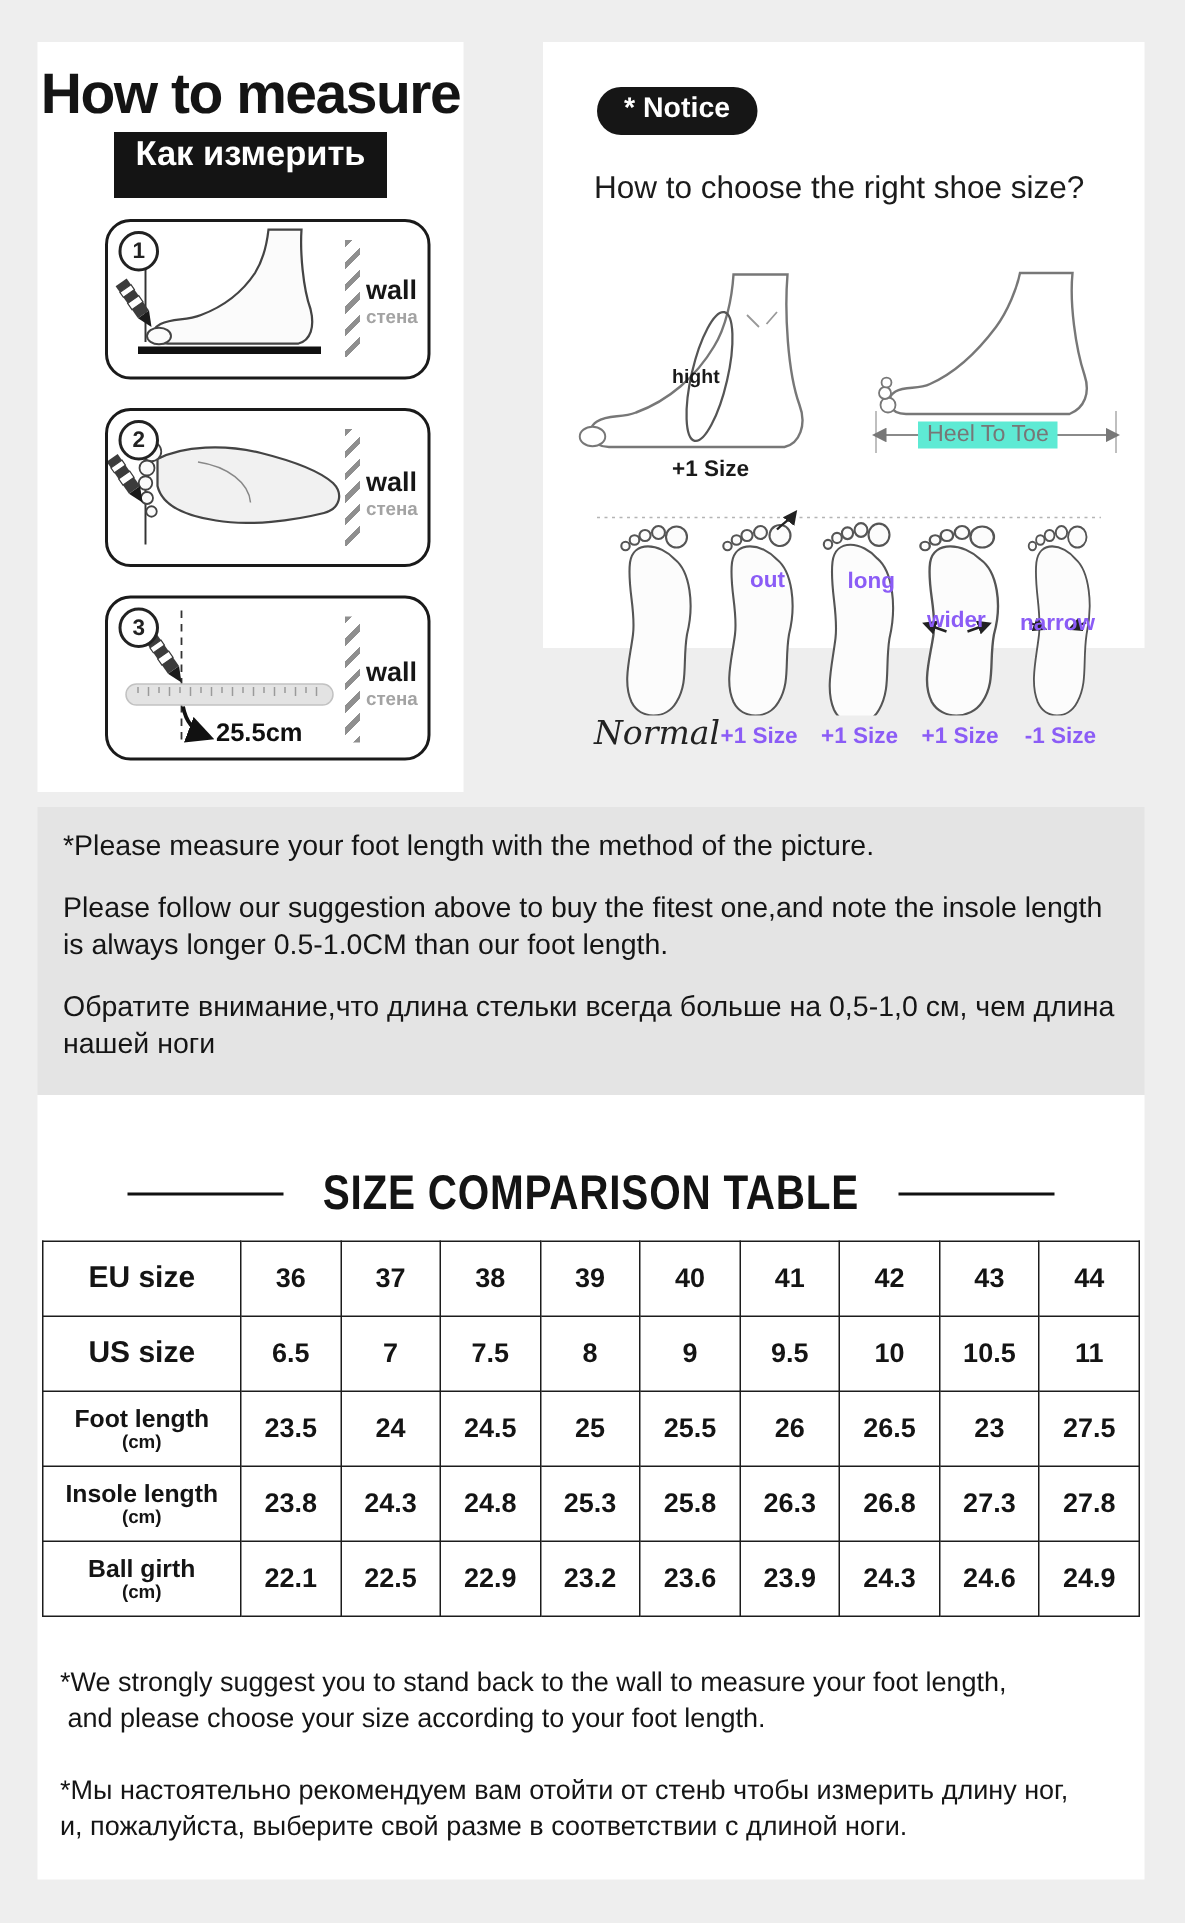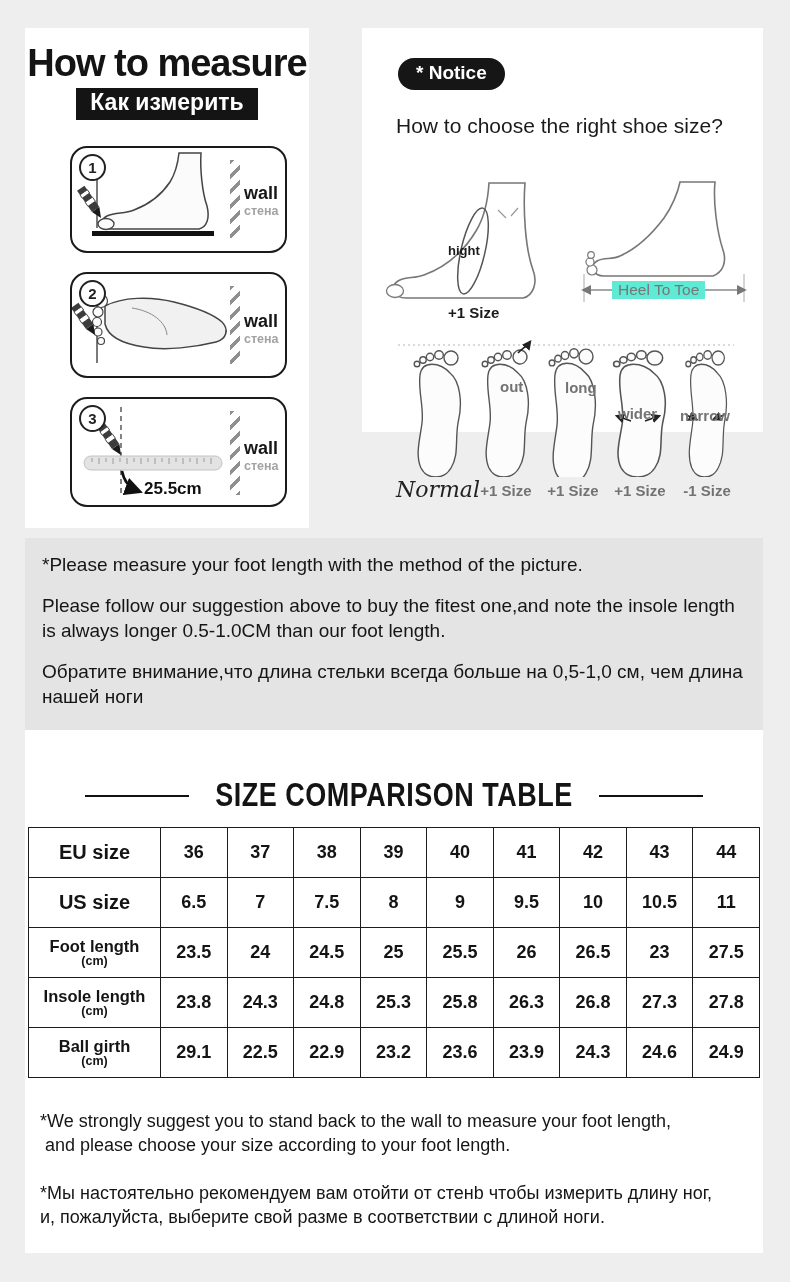--- a/index.html
+++ b/index.html
@@ -7,21 +7,21 @@
         font-family:"Liberation Sans",sans-serif;color:#161616;}
   .card{position:absolute;background:#ffffff;}
   .howto-card{left:25px;top:28px;width:284px;height:500px;}
   .notice-card{left:362px;top:28px;width:401px;height:404px;}
   .band{position:absolute;left:25px;top:538px;width:738px;height:192px;background:#e4e4e4;}
   .bottom-card{left:25px;top:730px;width:738px;height:523px;}
 
   
   .howto-title{margin:14px 0 0;text-align:center;font-size:38px;font-weight:bold;color:#141414;letter-spacing:-1px;}
   .ru-wrap{text-align:center;margin-top:3px;}
-  .ru-badge{display:inline-block;background:#141414;color:#fff;font-size:23px;font-weight:bold;padding:1px 14px 4px;}
+  .ru-badge{display:inline-block;background:#141414;color:#fff;font-size:23px;font-weight:bold;padding:1px 14px 16px;}
   .step{position:absolute;left:45px;width:217px;border:2.5px solid #1a1a1a;border-radius:17px;background:#fff;box-sizing:border-box;}
   .s1{top:118px;height:107px;} .s2{top:244px;height:106px;} .s3{top:369px;height:110px;}
   .step svg{position:absolute;left:0;top:0;}
   .step-num{position:absolute;left:7px;top:6px;width:23px;height:23px;border:2px solid #222;border-radius:50%;
             text-align:center;line-height:23px;font-size:15px;font-weight:bold;color:#222;background:#fff;z-index:2;}
   .wall-hatch{position:absolute;left:158px;top:12px;width:10px;height:78px;
               background:repeating-linear-gradient(135deg,#8f8f8f 0 3.5px,transparent 3.5px 10.5px);}
   .s3 .wall-hatch{height:84px;}
   .wall-lab{position:absolute;left:172px;top:36px;line-height:1.05;}
   .wall-en{display:block;font-size:18px;font-weight:bold;color:#161616;}
@@ -30,21 +30,21 @@
 
   
   .notice-pill{position:absolute;left:36px;top:30px;background:#161616;color:#fff;font-size:19px;
                font-weight:bold;padding:4px 18px 6px;border-radius:17px;}
   .notice-q{position:absolute;left:34px;top:86px;font-size:21px;color:#1b1b1b;}
   .abs{position:absolute;}
   .lab-b{font-size:13px;font-weight:bold;color:#1a1a1a;}
   .lab-size{font-size:15px;font-weight:bold;color:#1a1a1a;}
   .lab-gray{font-size:12px;color:#7c7c7c;margin-top:37px;}
   .htt{font-size:15.5px;color:#777;background:#5eead4;padding:0 6px;}
-  .fp-label{font-size:15px;font-weight:bold;color:#737373;text-align:center;}
+  .fp-label{font-size:15px;font-weight:bold;color:#8b5cf6;text-align:center;}
   .normal-lab{font-family:"DejaVu Serif",serif;font-style:italic;font-size:22px;color:#222;text-align:center;}
 
   
   .band p{position:absolute;left:17px;right:16px;margin:0;font-size:19px;line-height:1.33;color:#151515;}
   .bp1{top:14px;} .bp2{top:55px;} .bp3{top:121px;}
 
   
   .sct-head{position:absolute;top:50px;left:0;width:100%;display:flex;align-items:center;justify-content:center;gap:26px;}
   .rule{width:104px;height:2px;background:#111;}
   .sct-title{display:inline-block;font-size:27px;font-weight:bold;color:#141414;letter-spacing:.5px;transform:scaleY(1.2);}
@@ -311,21 +311,21 @@
             <td>26.3</td>
             <td>26.8</td>
             <td>27.3</td>
             <td>27.8</td>
           </tr>
           <tr>
             <td class="rowhead has-sub">
               <div class="rl">Ball girth</div>
               <div class="rs">(cm)</div>
             </td>
-            <td>29.1</td>
+            <td>22.1</td>
             <td>22.5</td>
             <td>22.9</td>
             <td>23.2</td>
             <td>23.6</td>
             <td>23.9</td>
             <td>24.3</td>
             <td>24.6</td>
             <td>24.9</td>
           </tr>
         </tbody>

